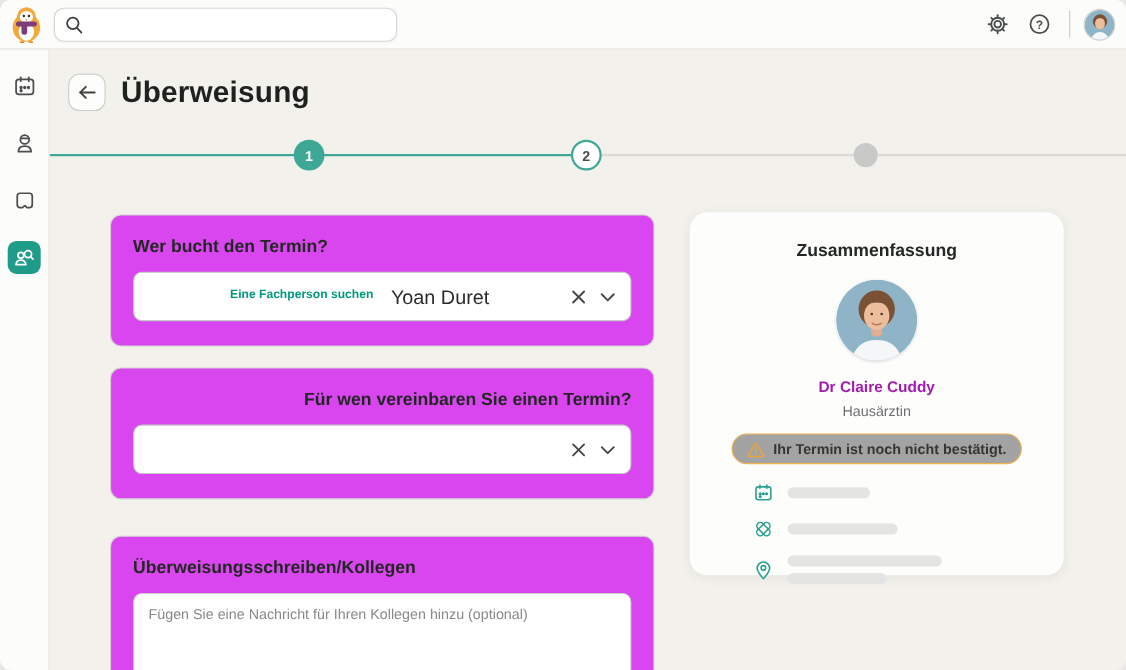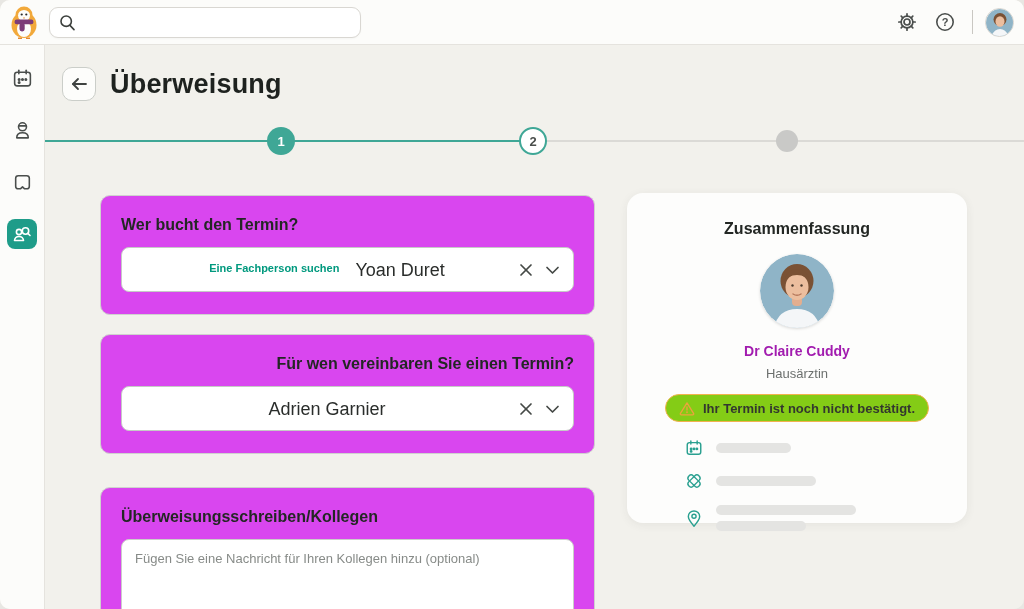--- a/index.html
+++ b/index.html
@@ -48,21 +48,21 @@
   .comment-area{margin-top:13px;width:100%;height:110px;border:1px solid #CBCEC9;border-radius:8px;background:#fff;resize:none;outline:none;padding:11px 13px;font-size:13px;color:#3A3E3B;}
   .comment-area::placeholder{color:#878B88;}
 
   
   .summary{position:absolute;left:627px;top:193px;width:340px;height:330px;background:#FDFDFC;border-radius:16px;box-shadow:0 2px 10px rgba(60,60,55,.07);padding-top:27px;}
   .summary-title{text-align:center;font-size:16px;font-weight:700;color:#232724;}
   .doc-avatar{width:74px;height:74px;border-radius:50%;overflow:hidden;margin:16px auto 0;box-shadow:0 1px 3px rgba(0,0,0,.15);}
   .doc-name{text-align:center;font-size:14px;font-weight:700;color:#a21caf;margin-top:15px;}
   .doc-role{text-align:center;font-size:13px;color:#6C706E;margin-top:7px;}
   .badge-wrap{display:flex;justify-content:center;margin-top:13px;}
-  .warn-badge{display:inline-flex;align-items:center;gap:8px;height:28px;padding:0 13px;border:1.5px solid #F2B24E;background:#84cc16;border-radius:15px;}
+  .warn-badge{display:inline-flex;align-items:center;gap:8px;height:28px;padding:0 13px;border:1.5px solid #F2B24E;background:#a3a3a3;border-radius:15px;}
   .warn-text{font-size:13px;font-weight:600;color:#33372F;}
   .skeleton{margin:17px 0 0 58px;display:flex;flex-direction:column;gap:15px;}
   .skel-row{display:flex;align-items:center;gap:13px;}
   .skel-row.two{align-items:center;}
   .bars{display:flex;flex-direction:column;gap:6px;}
   .bar{height:10px;border-radius:5px;background:#E4E4E2;}
   .w75{width:75px;}.w100{width:100px;}.w140{width:140px;}.w90{width:90px;}
 </style>
 </head>
 <body>
@@ -188,21 +188,20 @@
           <polyline points="2,2.5 7.5,8 13,2.5"></polyline>
         </svg>
       </div>
     </div>
   </div>
 
   <div class="card card-2">
     <div class="card-title">Für wen vereinbaren Sie einen Termin?</div>
     <div class="select-box">
       <div class="select-texts">
-        <span class="select-value">Adrien Garnier</span>
       </div>
       <div class="select-icons">
         <svg width="14" height="14" viewBox="0 0 14 14" stroke="#454946" stroke-width="1.7" stroke-linecap="round">
           <line x1="2" y1="2" x2="12" y2="12"></line>
             <line x1="12" y1="2" x2="2" y2="12"></line>
         </svg>
         <svg width="15" height="10" viewBox="0 0 15 10" fill="none" stroke="#454946" stroke-width="1.7" stroke-linecap="round" stroke-linejoin="round">
           <polyline points="2,2.5 7.5,8 13,2.5"></polyline>
         </svg>
       </div>

